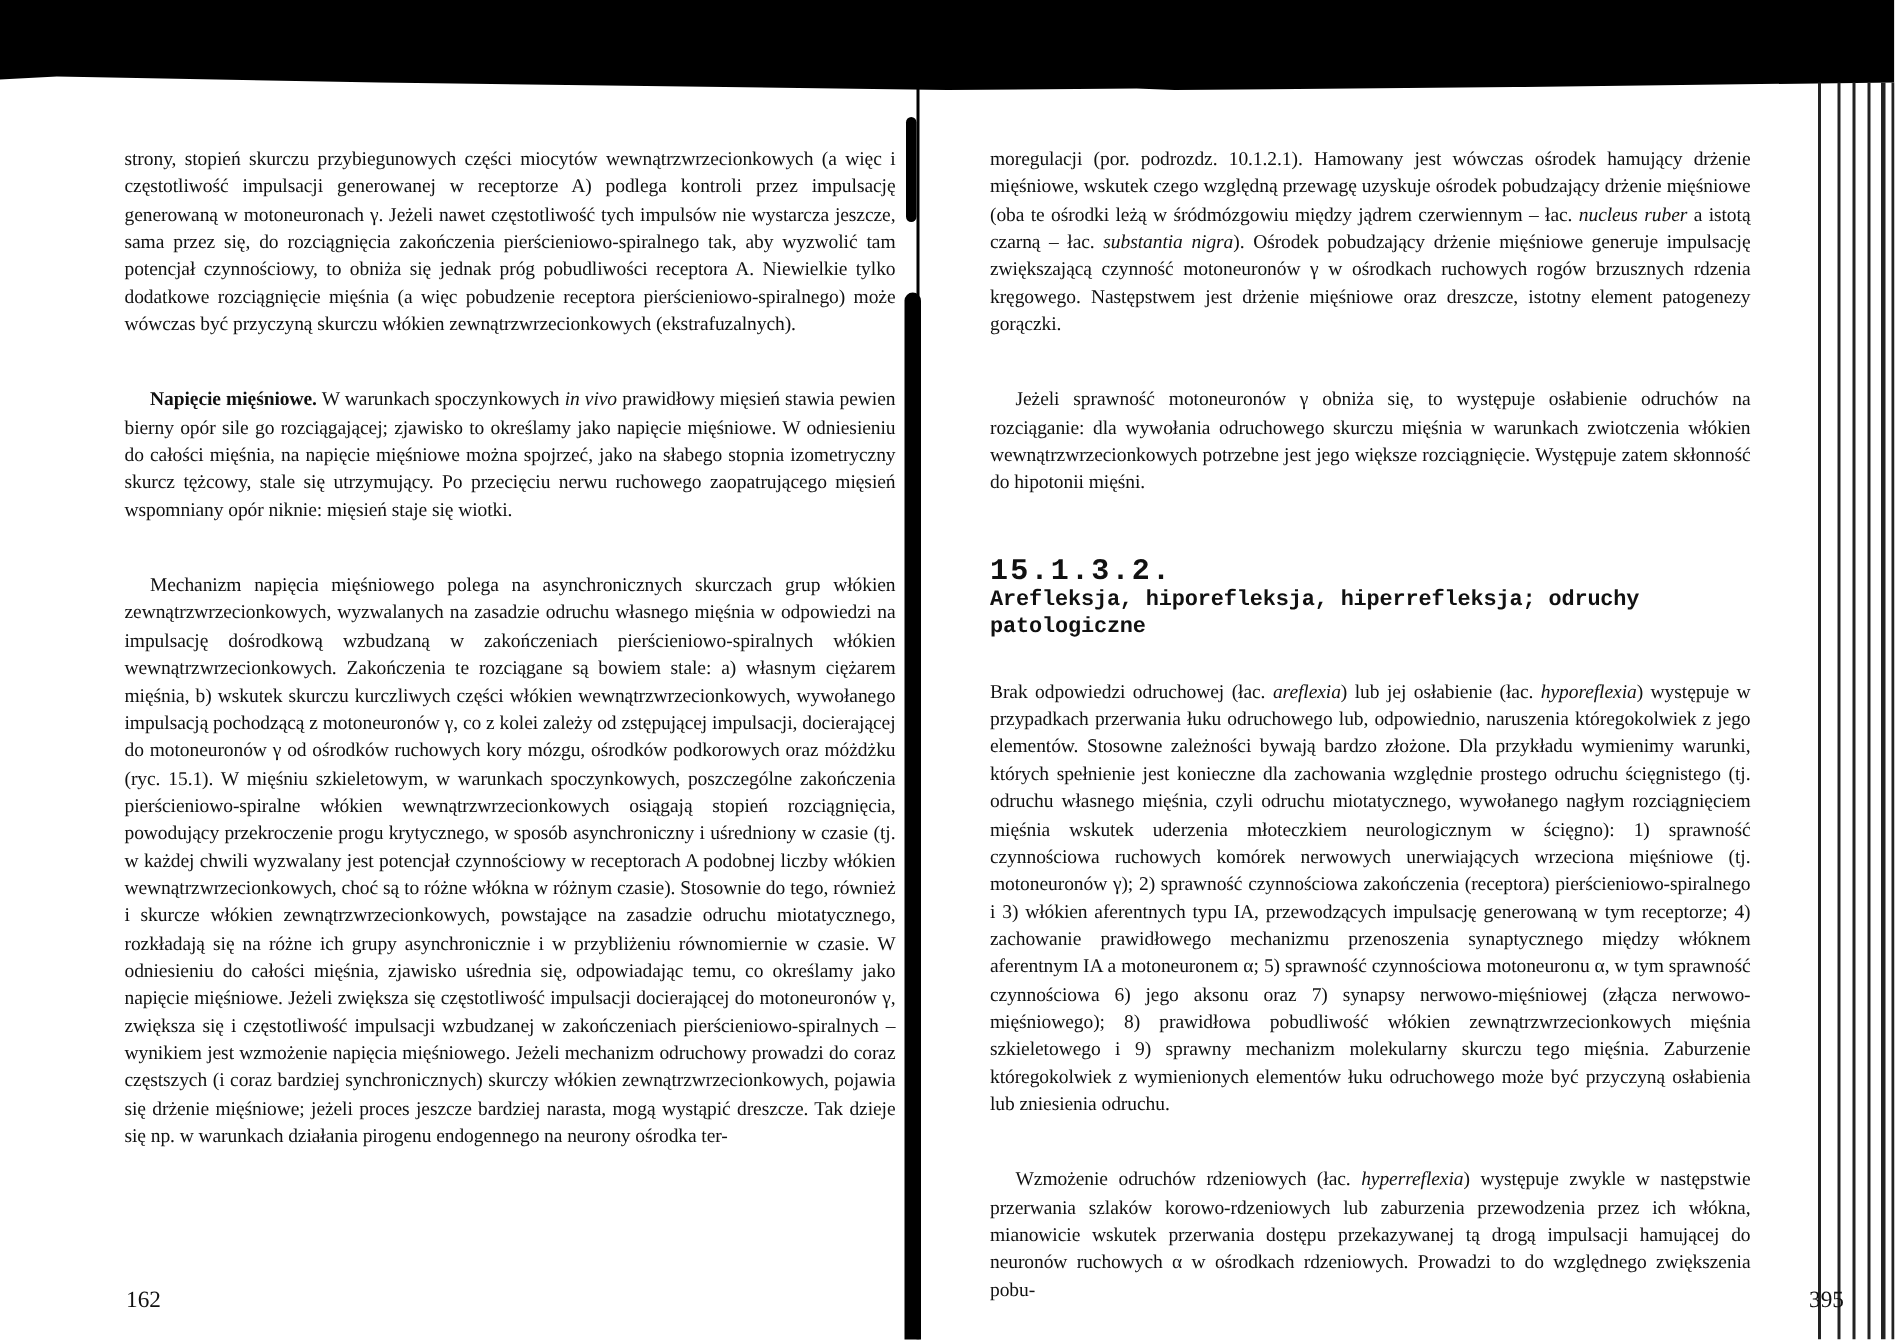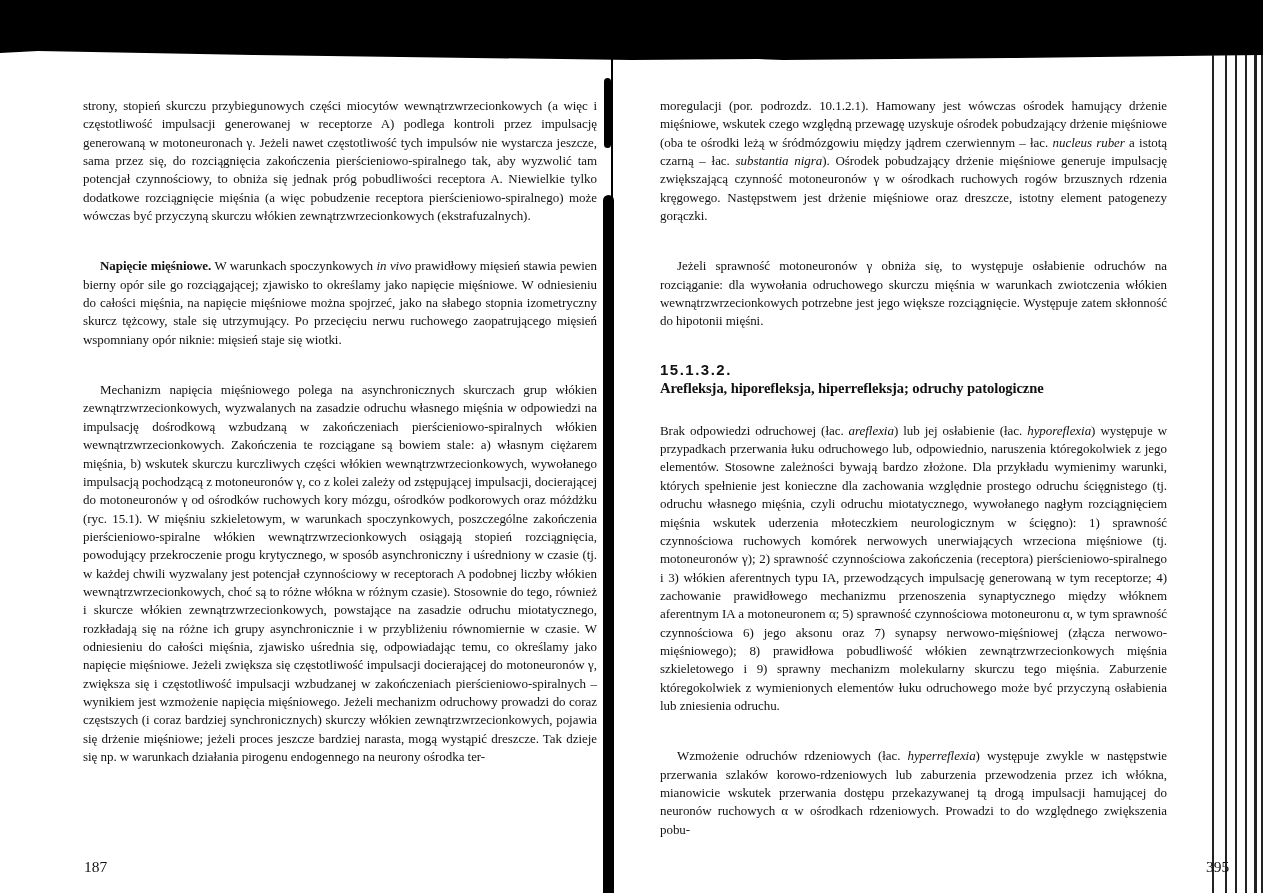--- a/index.html
+++ b/index.html
@@ -33,26 +33,26 @@
   .page.right { left: 660px; width: 507px; }
   .page p {
     margin: 0; font-size: 13px; line-height: 18.35px;
     text-align: justify; letter-spacing: -0.05px;
   }
   .page p.indent { text-indent: 17px; margin-top: 32px; }
   .page p.noindent { text-indent: 0; }
   .page em, .page i { font-style: italic; }
   .page b { font-weight: bold; }
   .section-number {
-    font-family: Liberation Sans, sans-serif;
-    font-weight: 900; font-size: 15px; letter-spacing: 1.5px;
-    margin-top: 30px; line-height: 18px;
+    font-family: Liberation Mono, monospace;
+    font-weight: 900; font-size: 20px; letter-spacing: 1.5px;
+    margin-top: 42px; line-height: 18px;
   }
   .section-title {
-    font-family: Liberation Serif, serif;
+    font-family: Liberation Mono, monospace;
     font-weight: bold; font-size: 14.6px; line-height: 18px;
     margin-bottom: 25px; letter-spacing: -0.1px;
   }
   .page-number { position: absolute; top: 858px; font-size: 15.5px; }
   .page-number.left { left: 84px; }
   .page-number.right { left: 1206px; }
 </style>
 </head>
 <body>
 
@@ -73,21 +73,21 @@
   <span style="left:53px;width:2px;"></span>
 </div>
 
 <div class="page left">
   <div id="left-body">
       <p class="noindent"><span>strony, stopień skurczu przybiegunowych części miocytów wewnątrzwrzecionkowych (a więc i częstotliwość impulsacji generowanej w receptorze A) podlega kontroli przez impulsację generowaną w motoneuronach γ. Jeżeli nawet częstotliwość tych impulsów nie wystarcza jeszcze, sama przez się, do rozciągnięcia zakończenia pierścieniowo-spiralnego tak, aby wyzwolić tam potencjał czynnościowy, to obniża się jednak próg pobudliwości receptora A. Niewielkie tylko dodatkowe rozciągnięcie mięśnia (a więc pobudzenie receptora pierścieniowo-spiralnego) może wówczas być przyczyną skurczu włókien zewnątrzwrzecionkowych (ekstrafuzalnych).</span></p>
       <p class="indent"><b>Napięcie mięśniowe.</b><span> W warunkach spoczynkowych </span><em>in vivo</em><span> prawidłowy mięsień stawia pewien bierny opór sile go rozciągającej; zjawisko to określamy jako napięcie mięśniowe. W odniesieniu do całości mięśnia, na napięcie mięśniowe można spojrzeć, jako na słabego stopnia izometryczny skurcz tężcowy, stale się utrzymujący. Po przecięciu nerwu ruchowego zaopatrującego mięsień wspomniany opór niknie: mięsień staje się wiotki.</span></p>
       <p class="indent"><span>Mechanizm napięcia mięśniowego polega na asynchronicznych skurczach grup włókien zewnątrzwrzecionkowych, wyzwalanych na zasadzie odruchu własnego mięśnia w odpowiedzi na impulsację dośrodkową wzbudzaną w zakończeniach pierścieniowo-spiralnych włókien wewnątrzwrzecionkowych. Zakończenia te rozciągane są bowiem stale: a) własnym ciężarem mięśnia, b) wskutek skurczu kurczliwych części włókien wewnątrzwrzecionkowych, wywołanego impulsacją pochodzącą z motoneuronów γ, co z kolei zależy od zstępującej impulsacji, docierającej do motoneuronów γ od ośrodków ruchowych kory mózgu, ośrodków podkorowych oraz móżdżku (ryc. 15.1). W mięśniu szkieletowym, w warunkach spoczynkowych, poszczególne zakończenia pierścieniowo-spiralne włókien wewnątrzwrzecionkowych osiągają stopień rozciągnięcia, powodujący przekroczenie progu krytycznego, w sposób asynchroniczny i uśredniony w czasie (tj. w każdej chwili wyzwalany jest potencjał czynnościowy w receptorach A podobnej liczby włókien wewnątrzwrzecionkowych, choć są to różne włókna w różnym czasie). Stosownie do tego, również i skurcze włókien zewnątrzwrzecionkowych, powstające na zasadzie odruchu miotatycznego, rozkładają się na różne ich grupy asynchronicznie i w przybliżeniu równomiernie w czasie. W odniesieniu do całości mięśnia, zjawisko uśrednia się, odpowiadając temu, co określamy jako napięcie mięśniowe. Jeżeli zwiększa się częstotliwość impulsacji docierającej do motoneuronów γ, zwiększa się i częstotliwość impulsacji wzbudzanej w zakończeniach pierścieniowo-spiralnych – wynikiem jest wzmożenie napięcia mięśniowego. Jeżeli mechanizm odruchowy prowadzi do coraz częstszych (i coraz bardziej synchronicznych) skurczy włókien zewnątrzwrzecionkowych, pojawia się drżenie mięśniowe; jeżeli proces jeszcze bardziej narasta, mogą wystąpić dreszcze. Tak dzieje się np. w warunkach działania pirogenu endogennego na neurony ośrodka ter-</span></p>
     </div>
 </div>
-<div class="page-number left">187</div>
+<div class="page-number left">162</div>
 
 <div class="page right">
   <div id="right-body-top">
       <p class="noindent"><span>moregulacji (por. podrozdz. 10.1.2.1). Hamowany jest wówczas ośrodek hamujący drżenie mięśniowe, wskutek czego względną przewagę uzyskuje ośrodek pobudzający drżenie mięśniowe (oba te ośrodki leżą w śródmózgowiu między jądrem czerwiennym – łac. </span><em>nucleus ruber</em><span> a istotą czarną – łac. </span><em>substantia nigra</em><span>). Ośrodek pobudzający drżenie mięśniowe generuje impulsację zwiększającą czynność motoneuronów γ w ośrodkach ruchowych rogów brzusznych rdzenia kręgowego. Następstwem jest drżenie mięśniowe oraz dreszcze, istotny element patogenezy gorączki.</span></p>
       <p class="indent"><span>Jeżeli sprawność motoneuronów γ obniża się, to występuje osłabienie odruchów na rozciąganie: dla wywołania odruchowego skurczu mięśnia w warunkach zwiotczenia włókien wewnątrzwrzecionkowych potrzebne jest jego większe rozciągnięcie. Występuje zatem skłonność do hipotonii mięśni.</span></p>
     </div>
   <div class="section-number">15.1.3.2.</div>
   <div class="section-title">Arefleksja, hiporefleksja, hiperrefleksja; odruchy patologiczne</div>
   <div id="right-body-bottom">
       <p class="noindent"><span>Brak odpowiedzi odruchowej (łac. </span><em>areflexia</em><span>) lub jej osłabienie (łac. </span><em>hyporeflexia</em><span>) występuje w przypadkach przerwania łuku odruchowego lub, odpowiednio, naruszenia któregokolwiek z jego elementów. Stosowne zależności bywają bardzo złożone. Dla przykładu wymienimy warunki, których spełnienie jest konieczne dla zachowania względnie prostego odruchu ścięgnistego (tj. odruchu własnego mięśnia, czyli odruchu miotatycznego, wywołanego nagłym rozciągnięciem mięśnia wskutek uderzenia młoteczkiem neurologicznym w ścięgno): 1) sprawność czynnościowa ruchowych komórek nerwowych unerwiających wrzeciona mięśniowe (tj. motoneuronów γ); 2) sprawność czynnościowa zakończenia (receptora) pierścieniowo-spiralnego i 3) włókien aferentnych typu IA, przewodzących impulsację generowaną w tym receptorze; 4) zachowanie prawidłowego mechanizmu przenoszenia synaptycznego między włóknem aferentnym IA a motoneuronem α; 5) sprawność czynnościowa motoneuronu α, w tym sprawność czynnościowa 6) jego aksonu oraz 7) synapsy nerwowo-mięśniowej (złącza nerwowo-mięśniowego); 8) prawidłowa pobudliwość włókien zewnątrzwrzecionkowych mięśnia szkieletowego i 9) sprawny mechanizm molekularny skurczu tego mięśnia. Zaburzenie któregokolwiek z wymienionych elementów łuku odruchowego może być przyczyną osłabienia lub zniesienia odruchu.</span></p>

